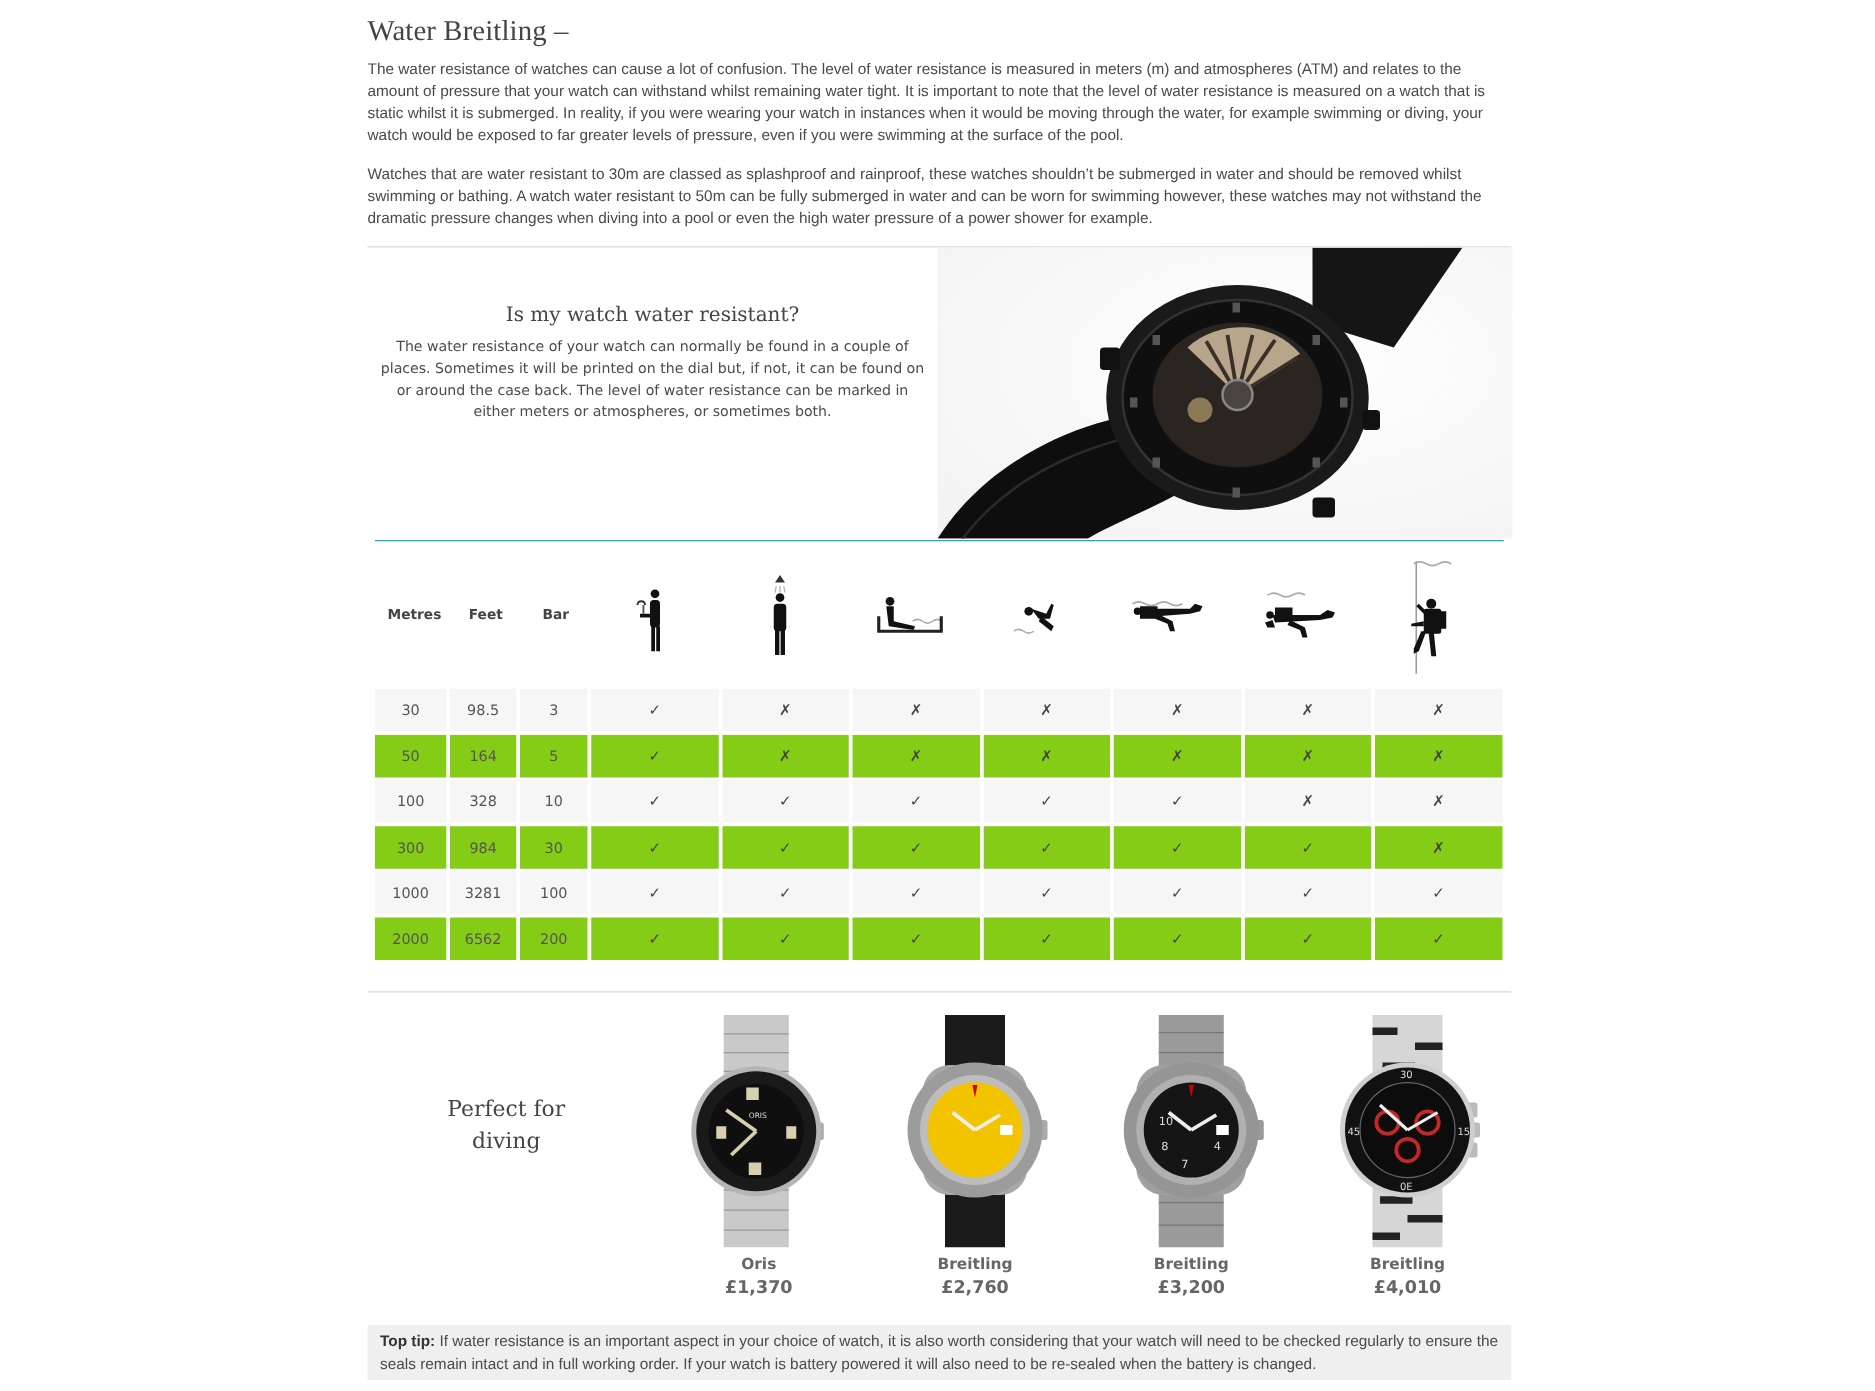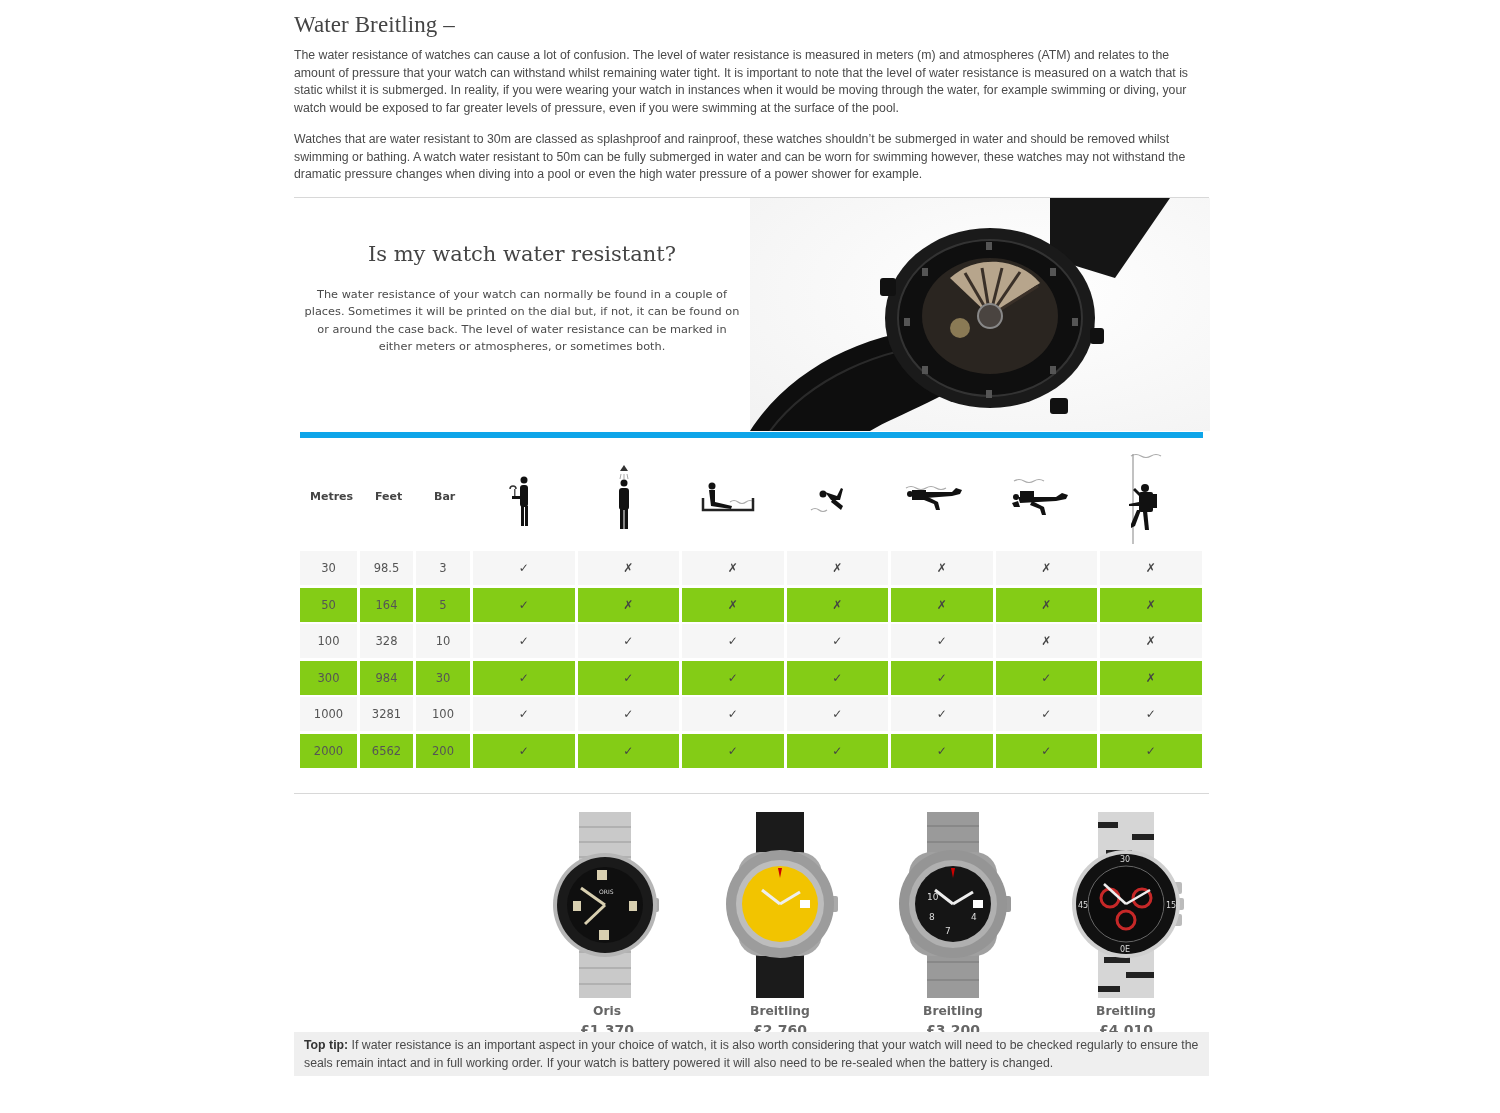--- a/index.html
+++ b/index.html
@@ -10,28 +10,28 @@
   h1.page-title { position: absolute; left: 0; top: 12px; font-family: "Liberation Serif", serif; font-weight: normal; font-size: 23px; color: #444; letter-spacing: 0.1px; }
   .intro { position: absolute; left: 0; width: 915px; font-family: "Liberation Sans", sans-serif; font-size: 12.3px; line-height: 17.5px; color: #4a4a4a; }
   .intro.p1 { top: 47px; }
   .intro.p2 { top: 131px; }
 
   .hr { position: absolute; left: 0; width: 915px; height: 1px; background: #d8d8d8; }
 
   
   .hero { position: absolute; left: 0; top: 198px; width: 915px; height: 233px; }
   .hero-text { position: absolute; left: 8px; top: 44px; width: 440px; text-align: center; }
-  .hero-title { font-family: "DejaVu Serif", serif; font-size: 21px; color: #444; font-weight: normal; margin-bottom: 20px; }
+  .hero-title { font-family: "DejaVu Serif", serif; font-size: 16px; color: #444; font-weight: normal; margin-bottom: 8px; }
   .hero-body { font-family: "DejaVu Sans", sans-serif; font-size: 11.3px; line-height: 17.3px; color: #4a4a4a; }
   .hero-img { position: absolute; left: 456px; top: 0; width: 460px; height: 233px; overflow: hidden;
     background: radial-gradient(ellipse at 60% 40%, #ffffff 0%, #f2f2f2 100%); }
 
   
   .wr-table { position: absolute; left: 6px; top: 432px; width: 903px; }
-  .thead { position: relative; height: 118px; border-top: 6px solid #0ea5e9; }
+  .thead { position: relative; height: 118px; border-top: 1px solid #0ea5e9; }
   .th-text { position: absolute; top: 52px; font-family: "DejaVu Sans", sans-serif; font-weight: bold; font-size: 11px; color: #444; }
   .th-icon { position: absolute; top: 10px; width: 100px; height: 100px; display: flex; align-items: center; justify-content: center; }
   .tbody { position: absolute; top: 118px; left: 0; width: 903px; }
   .trow { position: relative; height: 36.6px; display: flex; gap: 3px; margin-bottom: 0; }
   .cell { height: 34px; margin-top: 1px; display: flex; align-items: center; justify-content: center;
     font-family: "DejaVu Sans", sans-serif; font-size: 11.5px; color: #555; background: #f6f6f6; }
   .trow.alt .cell { background: #84cc16; }
   .cell.c1 { width: 57px; }
   .cell.c2 { width: 53px; }
   .cell.c3 { width: 54px; }
@@ -41,21 +41,21 @@
   .divider2 { top: 793px; }
   .diving { position: absolute; left: 0; top: 876px; width: 222px; text-align: center; }
   .diving-title { font-family: "DejaVu Serif", serif; font-size: 17.5px; line-height: 25px; color: #444; font-weight: normal; margin-bottom: 7px; }
   .diving-body { font-family: "DejaVu Sans", sans-serif; font-size: 11.3px; line-height: 17.3px; color: #4a4a4a; }
   .products { position: absolute; left: 240px; top: 812px; width: 680px; height: 230px; }
   .product { position: absolute; top: 0; width: 150px; text-align: center; }
   .product .img { width: 150px; height: 186px; display: flex; align-items: center; justify-content: center; }
   .brand { font-family: "DejaVu Sans", sans-serif; font-weight: bold; font-size: 12.3px; color: #666; margin-top: 4px; line-height: 19px; }
   .price { font-family: "DejaVu Sans", sans-serif; font-weight: bold; font-size: 14px; color: #666; line-height: 19px; }
 
-  .tip { position: absolute; left: 0; top: 1032px; width: 915px; height: 44px; background: #efefef;
+  .tip { position: absolute; left: 0; top: 1060px; width: 915px; height: 44px; background: #efefef;
     padding: 4px 10px; font-family: "Liberation Sans", sans-serif; font-size: 12.3px; line-height: 18px; color: #4a4a4a; }
   .tip b { color: #333; }
 </style>
 </head>
 <body>
 
 <div class="wrap">
 
   <h1 class="page-title">Water Breitling –</h1>
   <p class="intro p1">The water resistance of watches can cause a lot of confusion. The level of water resistance is measured in meters (m) and atmospheres (ATM) and relates to the amount of pressure that your watch can withstand whilst remaining water tight. It is important to note that the level of water resistance is measured on a watch that is static whilst it is submerged. In reality, if you were wearing your watch in instances when it would be moving through the water, for example swimming or diving, your watch would be exposed to far greater levels of pressure, even if you were swimming at the surface of the pool.</p>
@@ -268,20 +268,24 @@
         <div class="cell ic">✓</div>
         <div class="cell ic">✓</div>
         <div class="cell ic">✓</div>
       </div>
     </div>
   </section>
 
   <div class="hr divider2"></div>
 
   <div class="diving">
+    <h2 class="diving-title">
+      <span>Perfect for</span><br>
+      <span>diving</span>
+    </h2>
   </div>
 
   <div class="products">
 
     <div class="product" style="left:-2px;">
       <div class="img">
         <svg width="120" height="186" viewBox="0 0 120 186">
           <rect x="32" y="0" width="52" height="60" fill="#c9c9c9"></rect>
           <g stroke="#999" stroke-width="1">
               <line x1="32" y1="15" x2="84" y2="15"></line>

